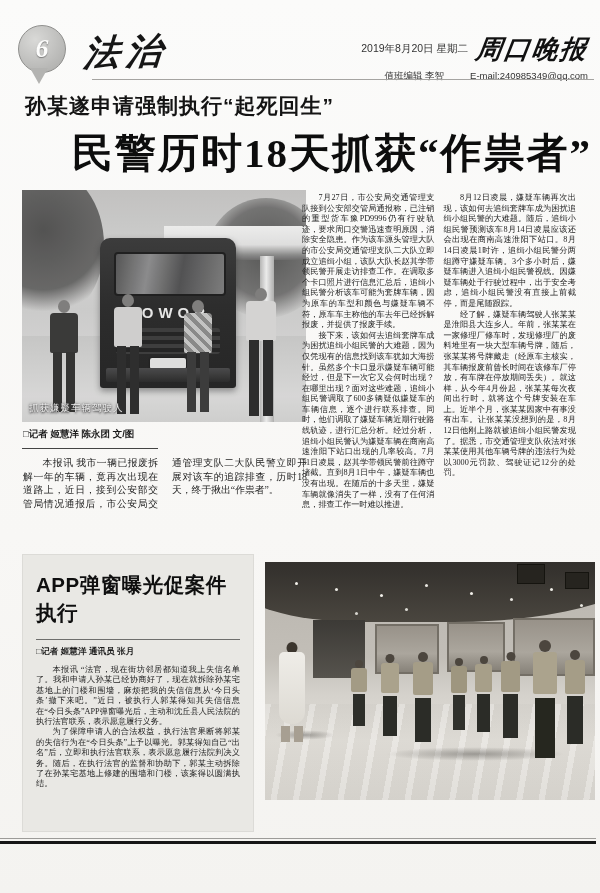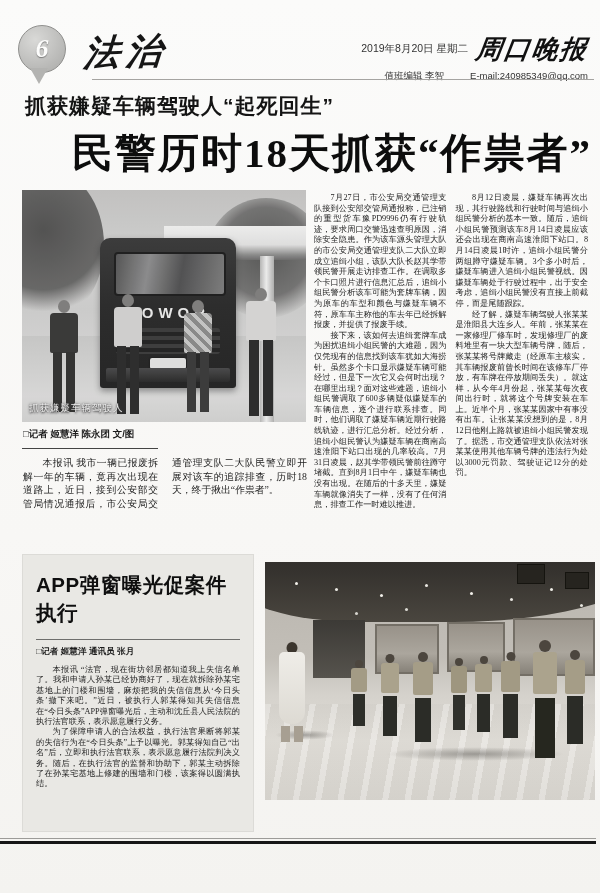--- a/index.html
+++ b/index.html
@@ -87,21 +87,21 @@
 
   
   .byline1{position:absolute;left:23px;top:428px;font:700 9.5px "Liberation Sans",sans-serif;color:#1a1a1a;}
   .byline1-rule{position:absolute;left:22px;top:448px;width:136px;height:1px;background:#444;}
   .lede{position:absolute;left:23px;top:456px;width:284px;height:62px;
     columns:2;column-gap:14px;font:400 9.8px/13.5px "Liberation Serif",serif;
     text-align:justify;color:#222;overflow:hidden;}
   .lede p{margin:0;text-indent:2em;}
 
   
-  .main-body{position:absolute;left:314px;top:193px;width:274px;height:333px;
+  .main-body{position:absolute;left:302px;top:193px;width:274px;height:333px;
     columns:2;column-gap:9px;column-fill:auto;
     font:400 8.2px/10.6px "Liberation Serif",serif;text-align:justify;color:#242424;overflow:hidden;}
   .main-body p{margin:0;text-indent:2em;}
 
   
   .panel{position:absolute;left:22px;top:554px;width:232px;height:278px;box-sizing:border-box;
     background:#e9e8e4;border:1px solid #dcdbd7;padding:11px 13px 10px;}
   .panel .kicker2{font:700 13px "Liberation Sans",sans-serif;color:#161616;}
   .panel .headline2{font:700 20.5px "Liberation Sans",sans-serif;letter-spacing:.5px;margin-top:5px;color:#0f0f0f;}
   .panel .byline2{margin-top:12px;padding-top:6px;border-top:1px solid #6e6e6c;
@@ -148,21 +148,21 @@
   <div class="balloon-tail"></div>
   <div class="section-title">法治</div>
   <div class="hdr-right">
     <span class="hdr-date">2019年8月20日 星期二</span><span class="masthead">周口晚报</span>
     <div class="hdr-sub">
       <span>值班编辑 李智</span><span class="gap"></span><span>E-mail:240985349@qq.com</span>
     </div>
   </div>
   <div class="hdr-rule"></div>
 
-  <div class="kicker">抓获嫌疑车辆驾驶人“起死回生”</div>
+  <div class="kicker">孙某遂申请强制执行“起死回生”</div>
   <div class="headline">民警历时18天抓获“作祟者”</div>
 
   <div class="photo1">
     <div class="p1-tree-l"></div>
     <div class="p1-tree-r"></div>
     <div class="p1-canopy"></div>
     <div class="p1-ground"></div>
     <div class="p1-truck">
       <div class="p1-windshield"></div>
       <div class="p1-brand">ROWOR</div>
@@ -196,21 +196,21 @@
 
   <div class="byline1">□记者 姬慧洋 陈永团 文/图</div>
   <div class="byline1-rule"></div>
   <div class="lede">
     <p>本报讯 我市一辆已报废拆解一年的车辆，竟再次出现在道路上，近日，接到公安部交管局情况通报后，市公安局交通管理支队二大队民警立即开展对该车的追踪排查，历时18天，终于揪出“作祟者”。</p>
   </div>
 
   <div class="main-body">
     <p>7月27日，市公安局交通管理支队接到公安部交管局通报称，已注销的重型货车豫PD9996仍有行驶轨迹，要求周口交警迅速查明原因，消除安全隐患。作为该车源头管理大队的市公安局交通管理支队二大队立即成立追缉小组，该队大队长赵其学带领民警开展走访排查工作。在调取多个卡口照片进行信息汇总后，追缉小组民警分析该车可能为套牌车辆，因为原车的车型和颜色与嫌疑车辆不符，原车车主称他的车去年已经拆解报废，并提供了报废手续。</p>
     <p>接下来，该如何去追缉套牌车成为困扰追缉小组民警的大难题，因为仅凭现有的信息找到该车犹如大海捞针。虽然多个卡口显示嫌疑车辆可能经过，但是下一次它又会何时出现？在哪里出现？面对这些难题，追缉小组民警调取了600多辆疑似嫌疑车的车辆信息，逐个进行联系排查。同时，他们调取了嫌疑车辆近期行驶路线轨迹，进行汇总分析。经过分析，追缉小组民警认为嫌疑车辆在商南高速淮阳下站口出现的几率较高。7月31日凌晨，赵其学带领民警前往蹲守堵截。直到8月1日中午，嫌疑车辆也没有出现。在随后的十多天里，嫌疑车辆就像消失了一样，没有了任何消息，排查工作一时难以推进。</p>
-    <p>8月12日凌晨，嫌疑车辆再次出现，其行驶路线和行驶时间与追缉小组民警分析的基本一致。随后，追缉小组民警预测该车8月14日凌晨应该还会出现在商南高速淮阳下站口。8月14日凌晨1时许，追缉小组民警分两组蹲守嫌疑车辆。3个多小时后，嫌疑车辆进入追缉小组民警视线。因嫌疑车辆处于行驶过程中，出于安全考虑，追缉小组民警没有直接上前截停，而是尾随跟踪。</p>
+    <p>8月12日凌晨，嫌疑车辆再次出现，该如何去追缉套牌车成为困扰追缉小组民警的大难题。随后，追缉小组民警预测该车8月14日凌晨应该还会出现在商南高速淮阳下站口。8月14日凌晨1时许，追缉小组民警分两组蹲守嫌疑车辆。3个多小时后，嫌疑车辆进入追缉小组民警视线。因嫌疑车辆处于行驶过程中，出于安全考虑，追缉小组民警没有直接上前截停，而是尾随跟踪。</p>
     <p>经了解，嫌疑车辆驾驶人张某某是淮阳县大连乡人。年前，张某某在一家修理厂修车时，发现修理厂的废料堆里有一块大型车辆号牌，随后，张某某将号牌藏走（经原车主核实，其车辆报废前曾长时间在该修车厂停放，有车牌在停放期间丢失）。就这样，从今年4月份起，张某某每次夜间出行时，就将这个号牌安装在车上。近半个月，张某某因家中有事没有出车。让张某某没想到的是，8月12日他刚上路就被追缉小组民警发现了。据悉，市交通管理支队依法对张某某使用其他车辆号牌的违法行为处以3000元罚款、驾驶证记12分的处罚。</p>
   </div>
 
   <div class="panel">
     <div class="headline2">APP弹窗曝光促案件执行</div>
     <div class="byline2">□记者 姬慧洋 通讯员 张月</div>
     <div class="pbody">
       <p>本报讯 “法官，现在街坊邻居都知道我上失信名单了。我和申请人孙某已经协商好了，现在就拆除孙某宅基地上的门楼和围墙，麻烦把我的失信信息从‘今日头条’撤下来吧。”近日，被执行人郭某得知其失信信息在“今日头条”APP弹窗曝光后，主动和沈丘县人民法院的执行法官联系，表示愿意履行义务。</p>
       <p>为了保障申请人的合法权益，执行法官果断将郭某的失信行为在“今日头条”上予以曝光。郭某得知自己“出名”后，立即和执行法官联系，表示愿意履行法院判决义务。随后，在执行法官的监督和协助下，郭某主动拆除了在孙某宅基地上修建的围墙和门楼，该案得以圆满执结。</p>
     </div>

